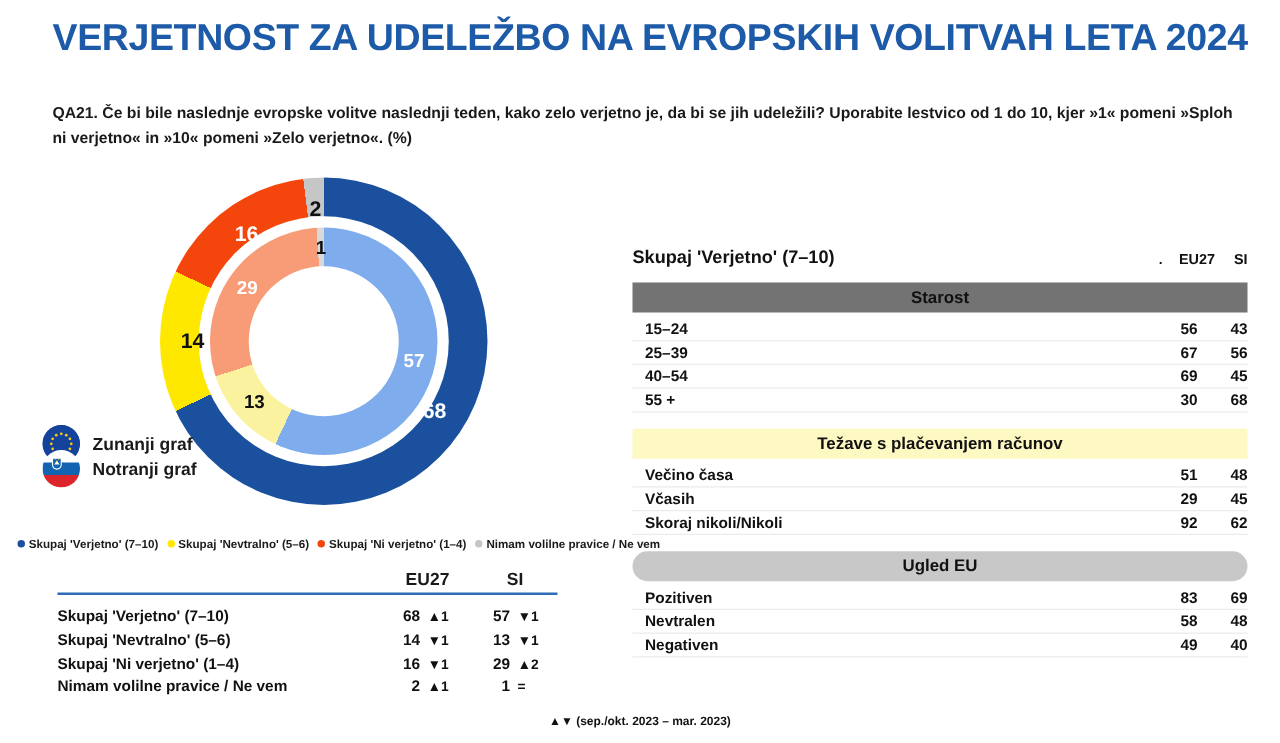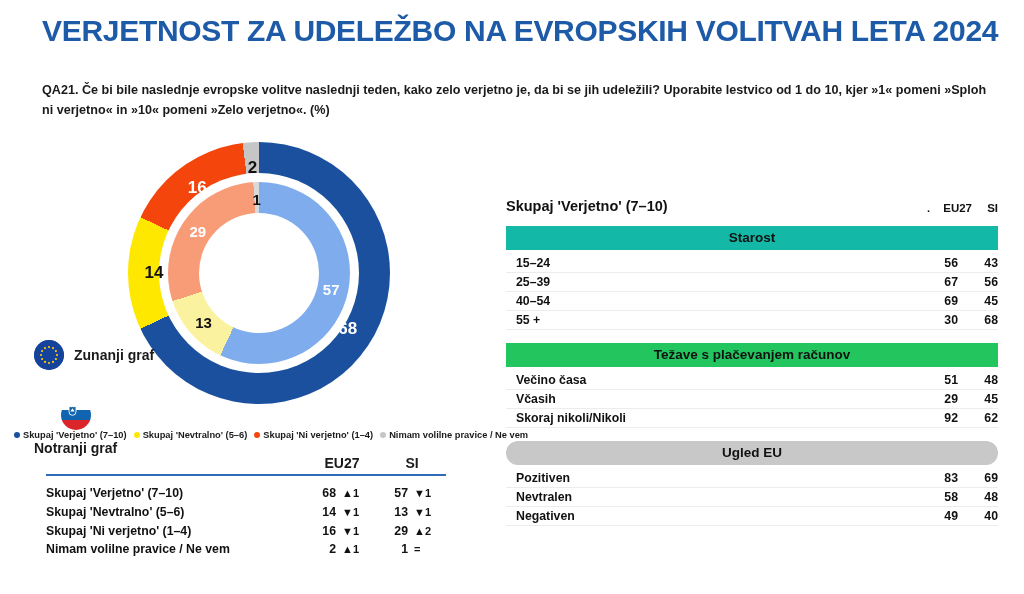--- a/index.html
+++ b/index.html
@@ -159,21 +159,21 @@
           <circle cx="8.1" cy="19" r="1.1"></circle>
           <circle cx="7" cy="15" r="1.1"></circle>
           <circle cx="8.1" cy="11" r="1.1"></circle>
           <circle cx="11" cy="8.1" r="1.1"></circle>
         </g>
       </svg>
     </span>
     <span class="flag-label">Zunanji graf</span>
   </div>
 
-  <div class="flag-row" style="left:34px; top:400px;flex-direction:column;">
+  <div class="flag-row" style="left:34px; top:360px;">
     <span class="flag">
       <span class="flag-si-white"></span>
       <span class="flag-si-blue"></span>
       <span class="flag-si-red"></span>
       <svg viewBox="0 0 30 30" width="30" height="30" style="position:absolute;left:0;top:0" aria-hidden="true">
         <path d="M8 6.5 h7 v5.2 a3.5 3.5 0 0 1 -3.5 3.6 a3.5 3.5 0 0 1 -3.5 -3.6 z" fill="#1064B0" stroke="#ffffff" stroke-width="0.9"></path>
         <path d="M11.5 8.2 l2.1 3.3 h-4.2 z" fill="#ffffff"></path>
         <circle cx="10.2" cy="7.4" r="0.42" fill="#FFCC00"></circle>
         <circle cx="12.8" cy="7.4" r="0.42" fill="#FFCC00"></circle>
         <circle cx="11.5" cy="9.3" r="0.42" fill="#FFCC00"></circle>
@@ -241,21 +241,21 @@
   </div>
 
   <div class="right">
     <div class="right-head">
       <span class="right-title">Skupaj 'Verjetno' (7–10)</span>
       <span class="rh-dot">.</span>
       <span class="rh-eu">EU27</span>
       <span class="rh-si">SI</span>
     </div>
     <div id="right-sections">
-        <div class="sec-bar" style="background: #14b8a6;">Starost</div>
+        <div class="sec-bar" style="background: #737373;">Starost</div>
         <div class="sec-rows">
           <div class="r-row">
             <span class="lbl">15–24</span>
             <span class="eu">56</span>
             <span class="si">43</span>
           </div>
           <div class="r-row">
             <span class="lbl">25–39</span>
             <span class="eu">67</span>
             <span class="si">56</span>
@@ -264,21 +264,21 @@
             <span class="lbl">40–54</span>
             <span class="eu">69</span>
             <span class="si">45</span>
           </div>
           <div class="r-row">
             <span class="lbl">55 +</span>
             <span class="eu">30</span>
             <span class="si">68</span>
           </div>
         </div>
-        <div class="sec-bar" style="background: #22c55e;">Težave s plačevanjem računov</div>
+        <div class="sec-bar" style="background: #fef9c3;">Težave s plačevanjem računov</div>
         <div class="sec-rows">
           <div class="r-row">
             <span class="lbl">Večino časa</span>
             <span class="eu">51</span>
             <span class="si">48</span>
           </div>
           <div class="r-row">
             <span class="lbl">Včasih</span>
             <span class="eu">29</span>
             <span class="si">45</span>
@@ -303,14 +303,15 @@
           </div>
           <div class="r-row">
             <span class="lbl">Negativen</span>
             <span class="eu">49</span>
             <span class="si">40</span>
           </div>
         </div>
       </div>
   </div>
 
+  <div class="footnote">▲▼ (sep./okt. 2023 – mar. 2023)</div>
 
 </div>
 
 </body></html>

